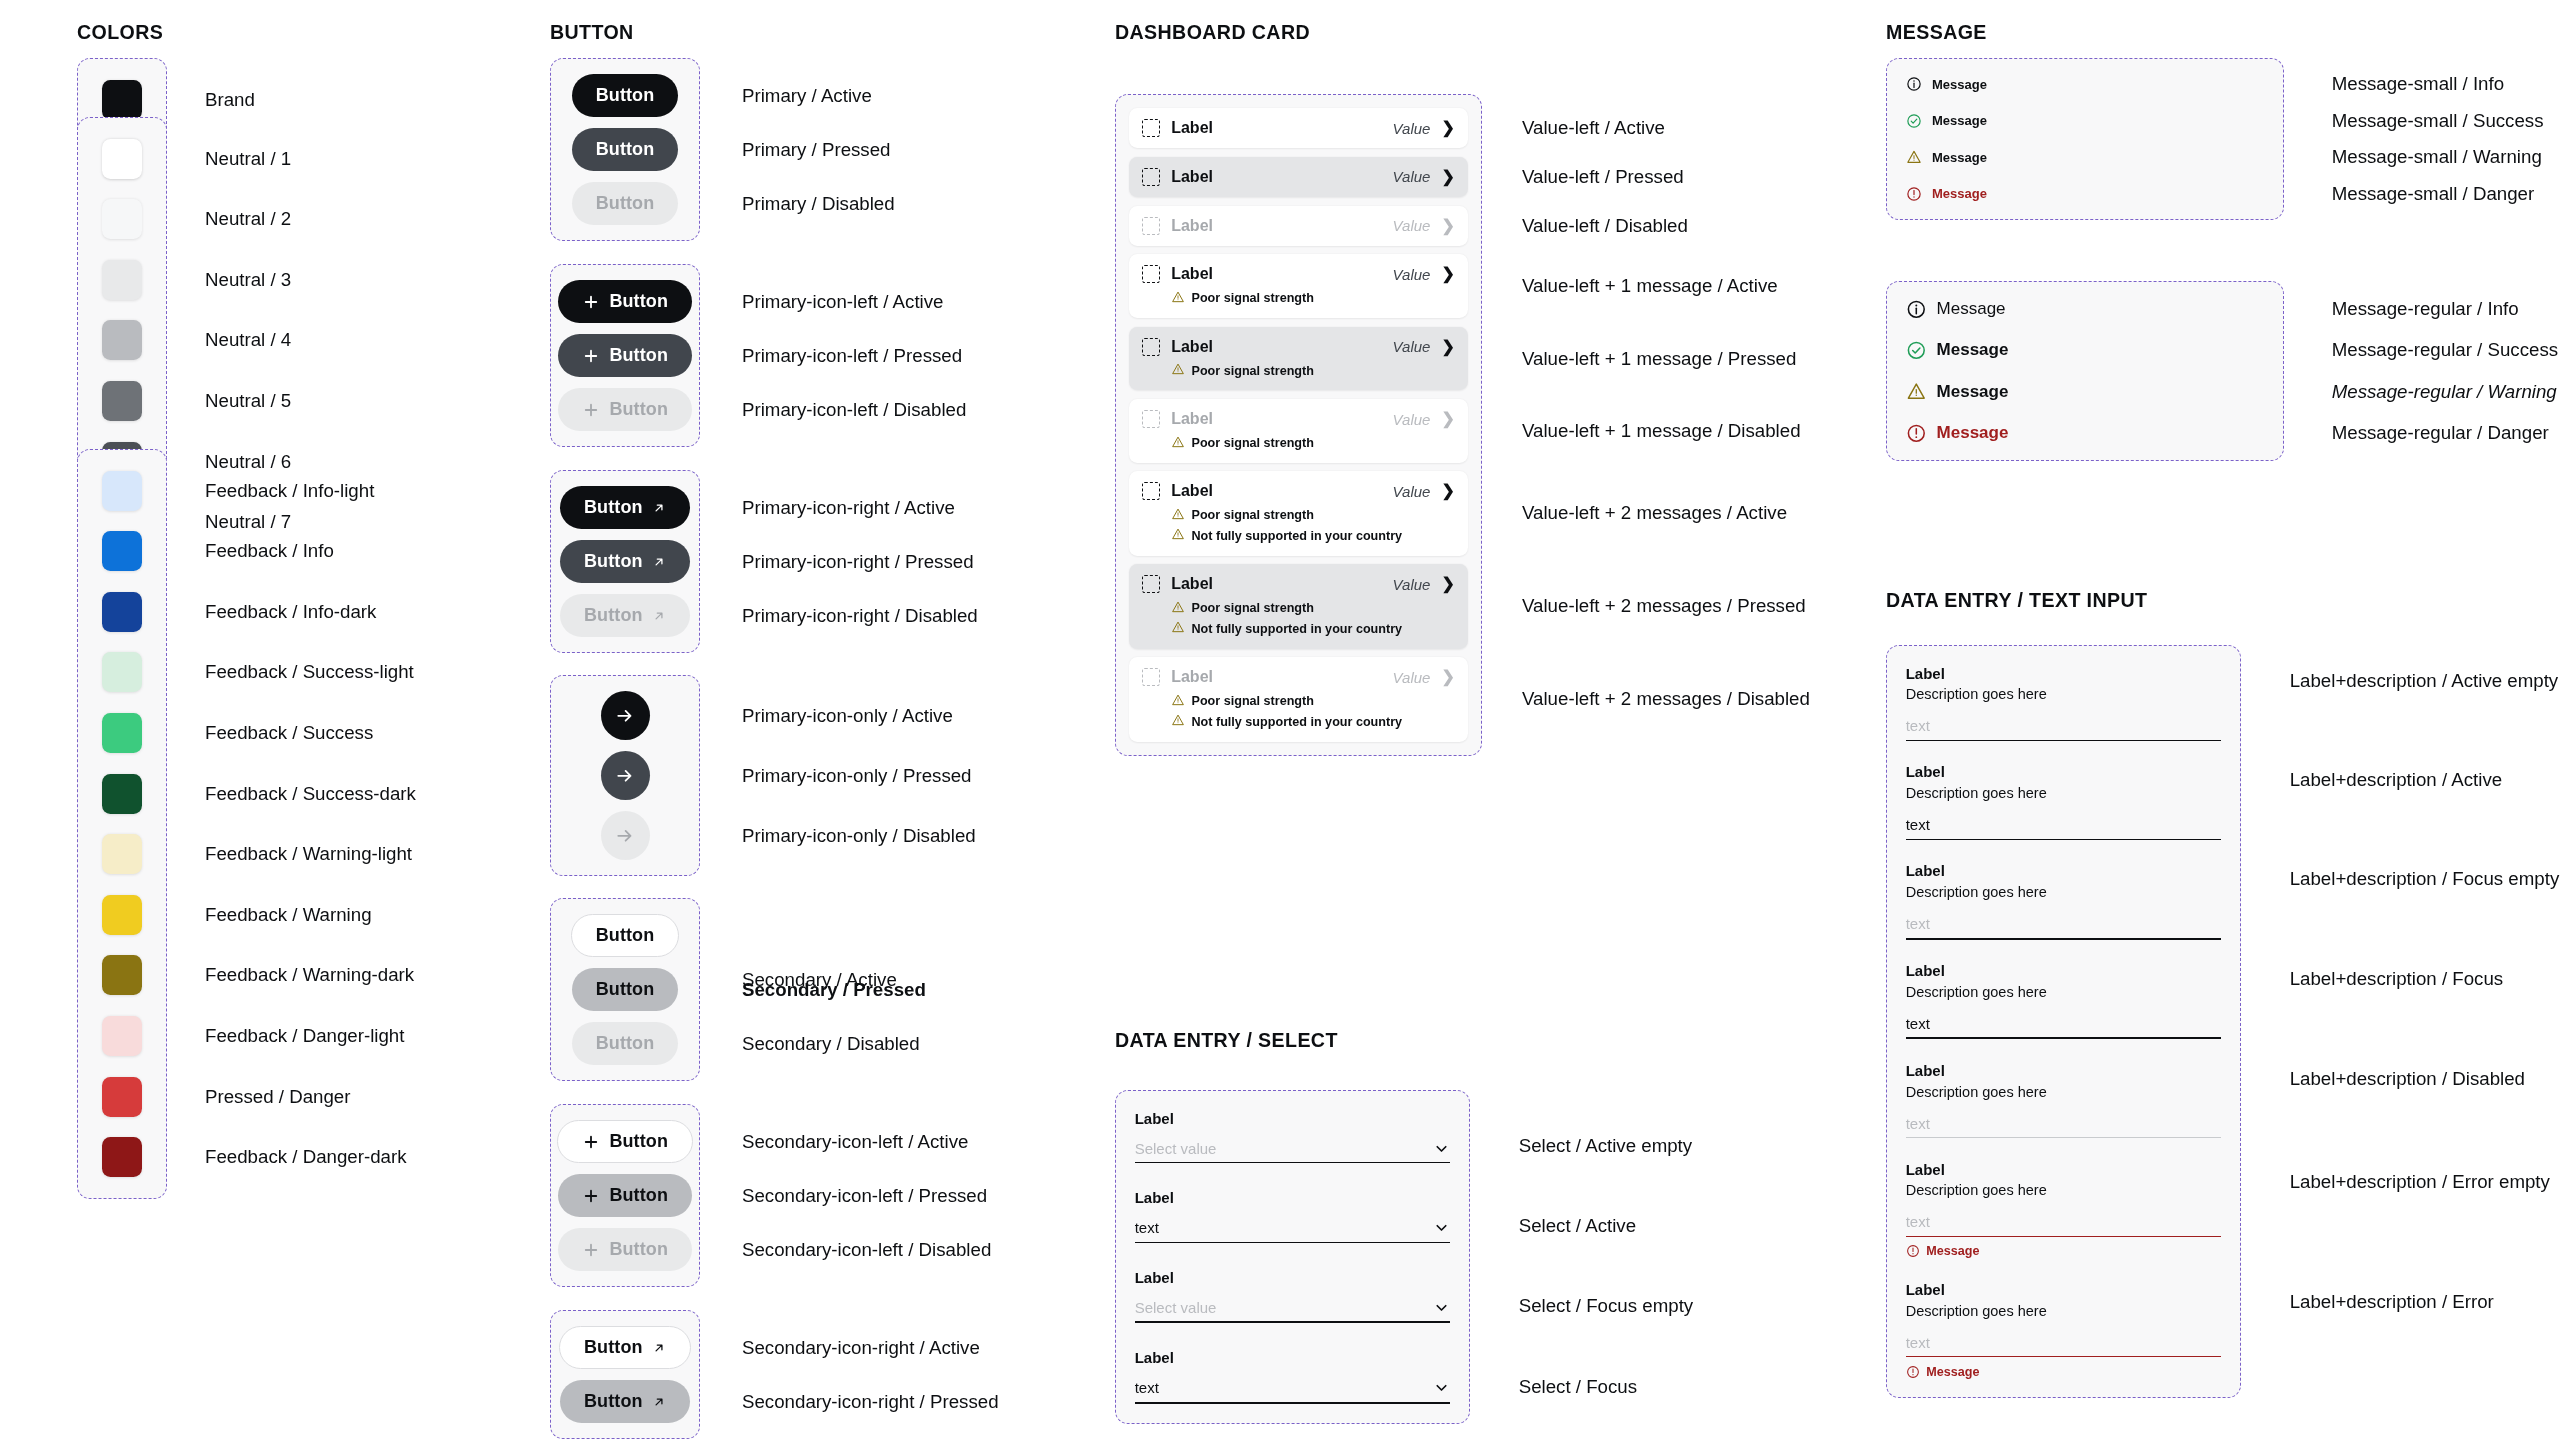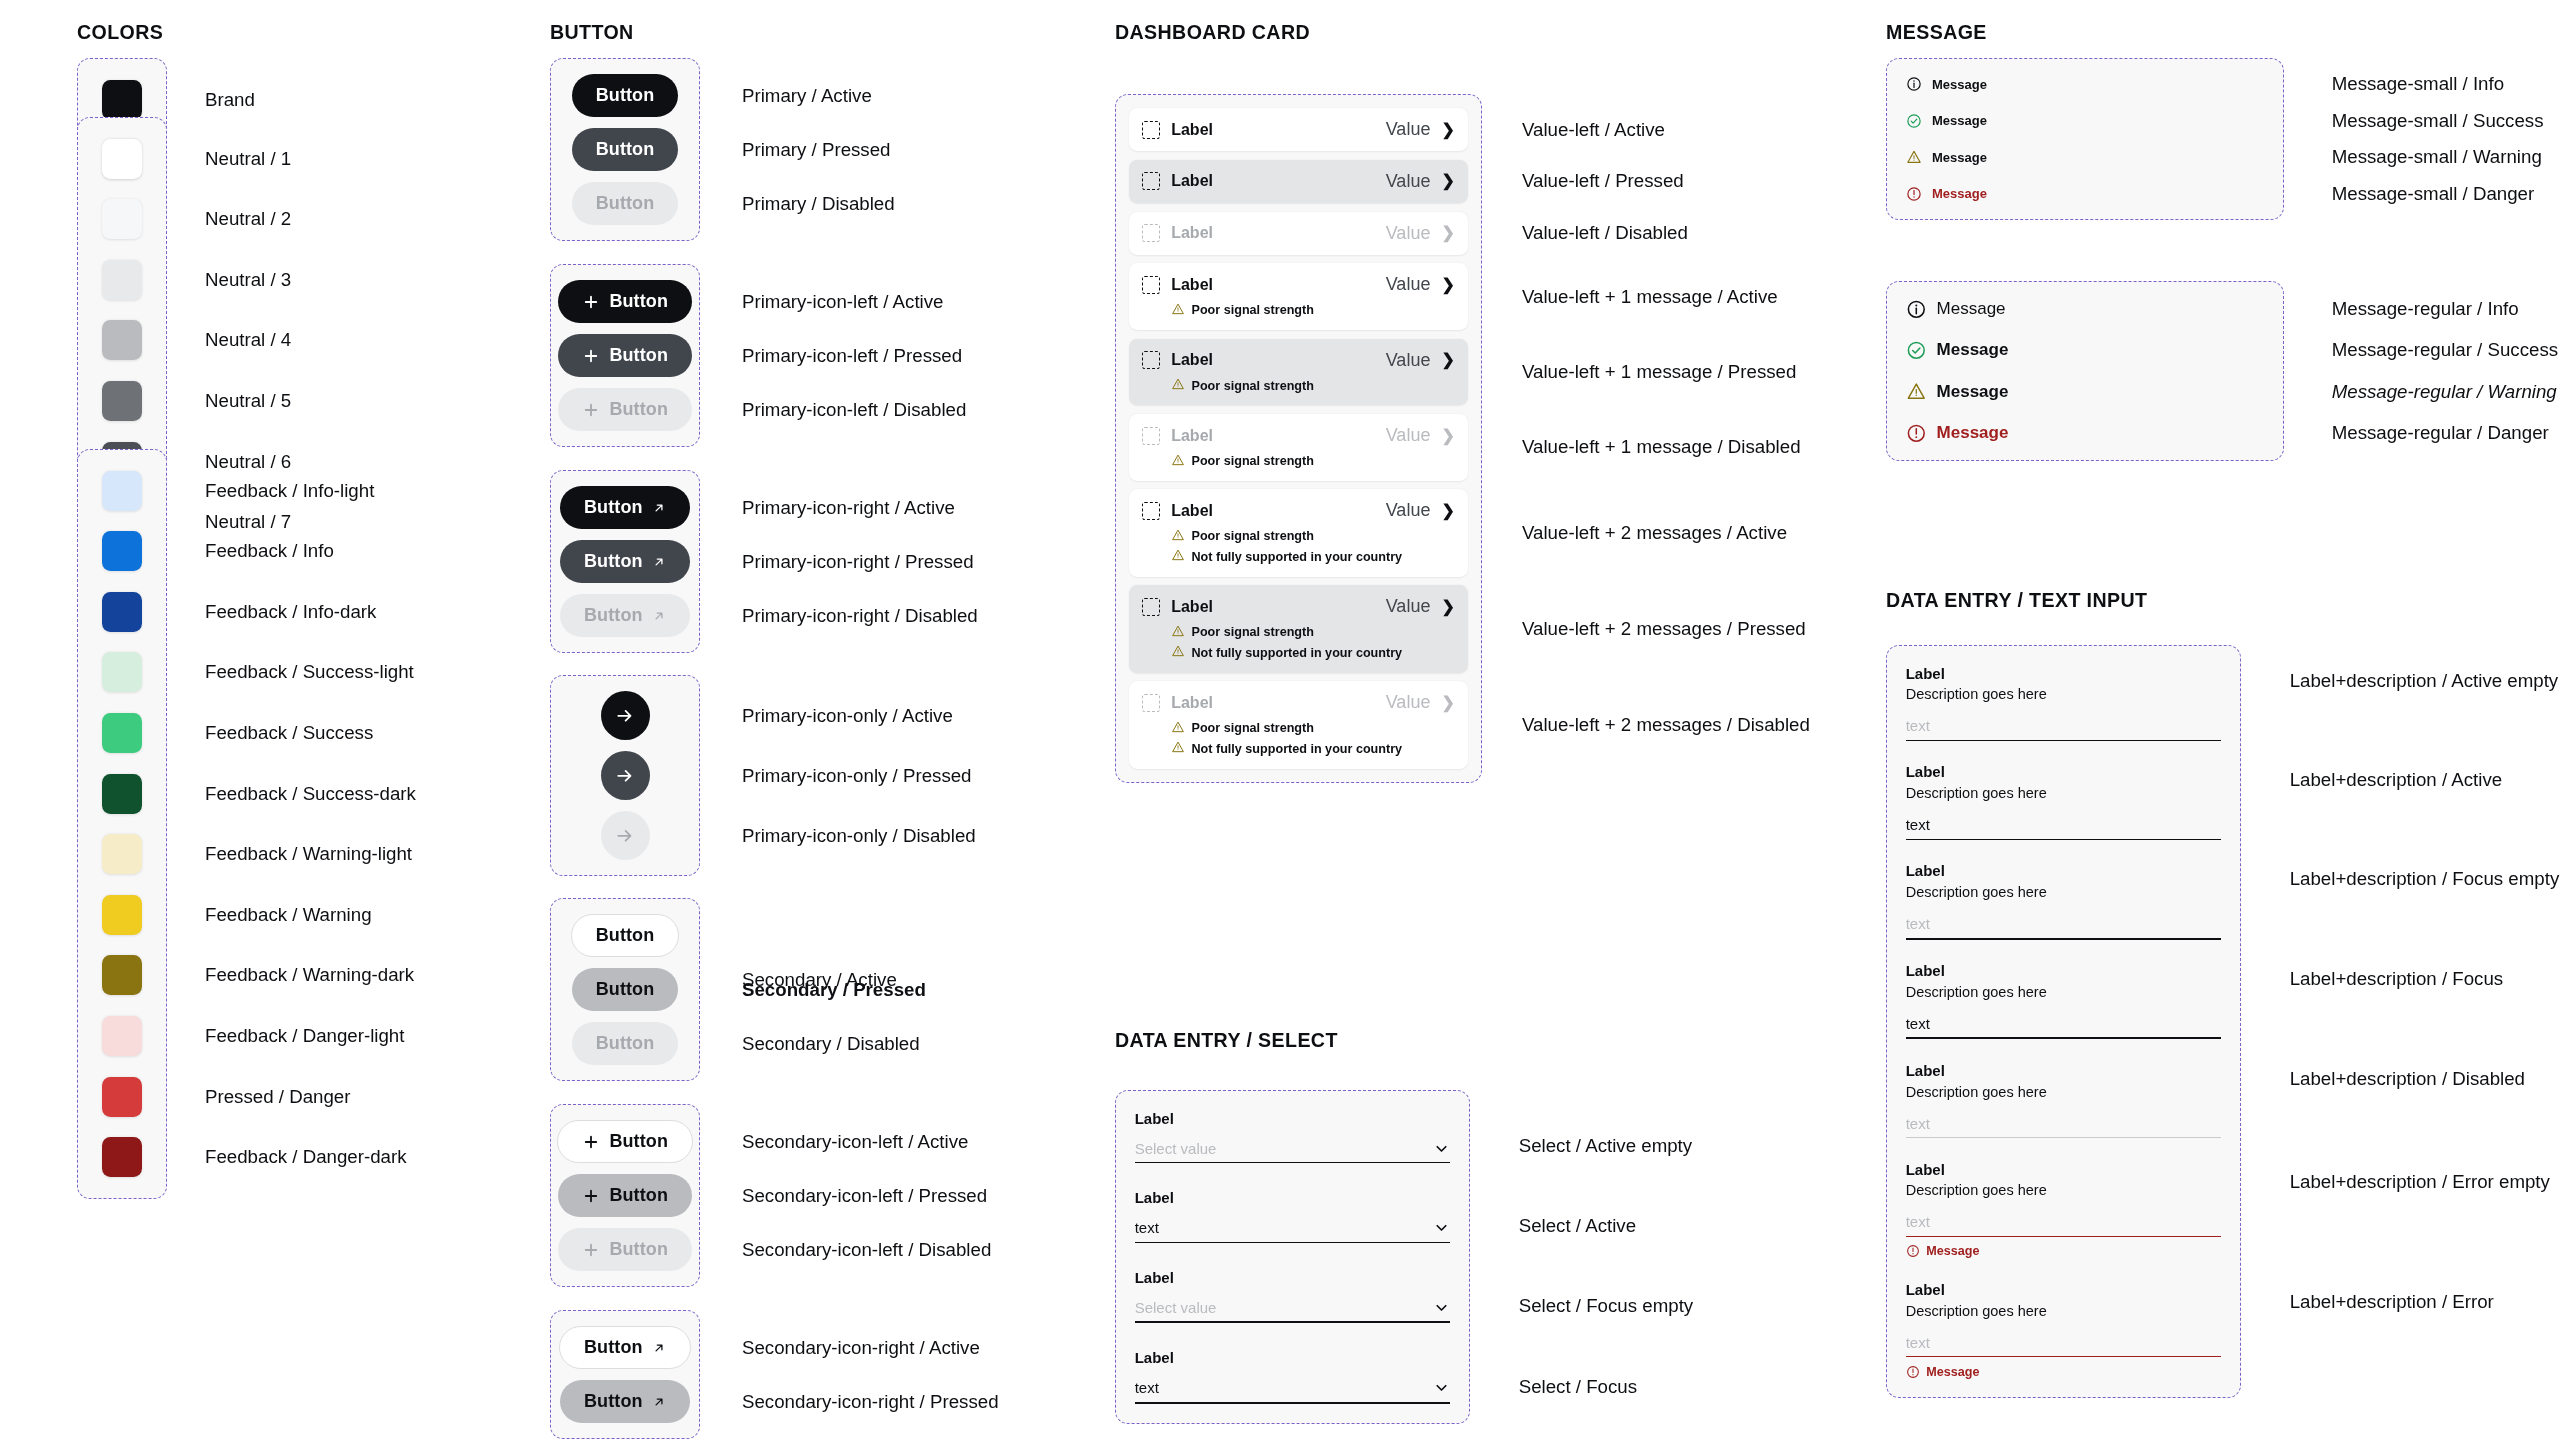--- a/index.html
+++ b/index.html
@@ -74,21 +74,21 @@
   }
   .card-row.pressed { background:#e4e5e7; }
   .card-row.disabled { background:#ffffff; }
   .card-top { display:flex; align-items:center; gap: 11.2px; }
   .card-ph {
     width: 18px; height: 18px; border: 1.5px dashed #0d0f12; border-radius: 2.8px; flex:none;
   }
   .card-row.disabled .card-ph { border-color:#b9bbbf; }
   .card-label { font-size: 16px; font-weight: bold; color:#0d0f12; }
   .card-row.disabled .card-label { color:#a6a9ad; }
-  .card-value { margin-left:auto; font-size: 18px; color:#41464d; }
+  .card-value { margin-left:auto; font-size: 15px; color:#41464d;font-style:italic; }
   .card-row.disabled .card-value { color:#b9bbbf; }
   .chev { font-size: 16px; font-weight: bold; color:#0d0f12; line-height:1; }
   .card-row.disabled .chev { color:#b9bbbf; }
   .card-msgs { margin-left: 29px; margin-top: 6.5px; display:flex; flex-direction:column; gap:3.7px; }
   .card-msg { display:flex; align-items:center; gap:6.5px; font-size:12.6px; font-weight:bold; color:#0d0f12; }
   .warn-tri { flex:none; }
 
   .card-label-right {
     position:absolute; left: 393px; font-size: 18.7px; white-space:nowrap;
     transform: translateY(-50%); color:#0d0f12;

